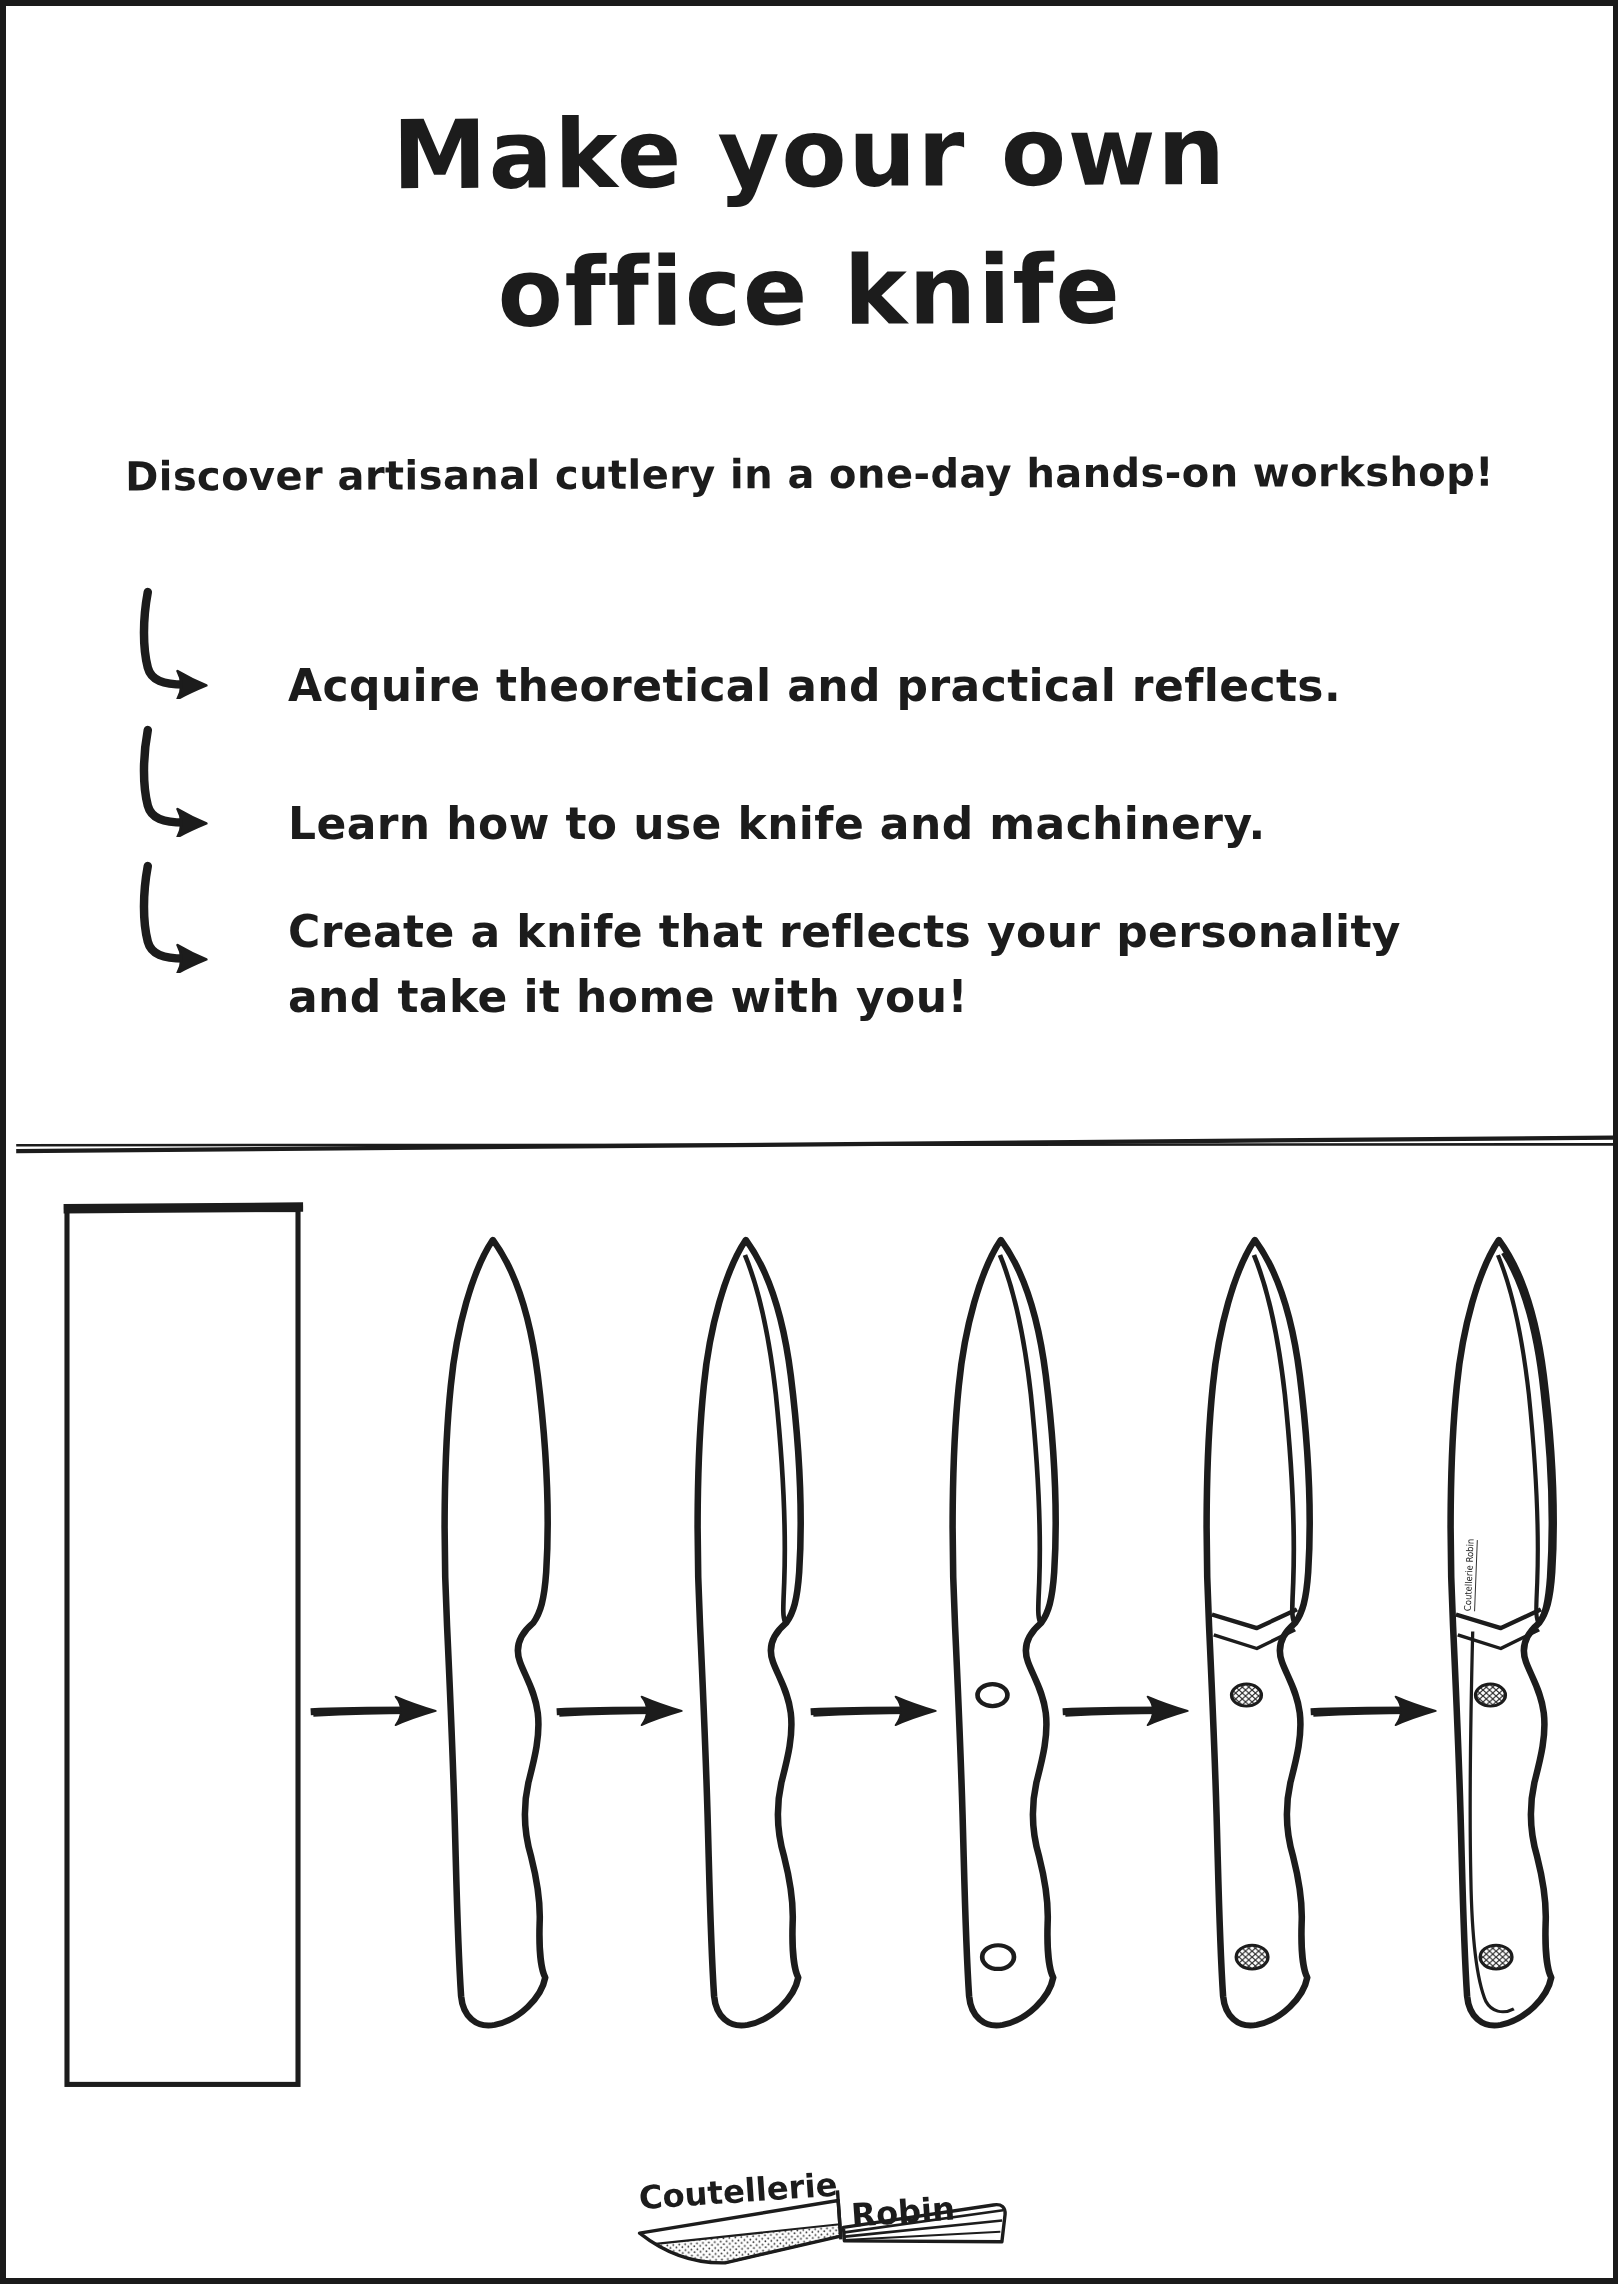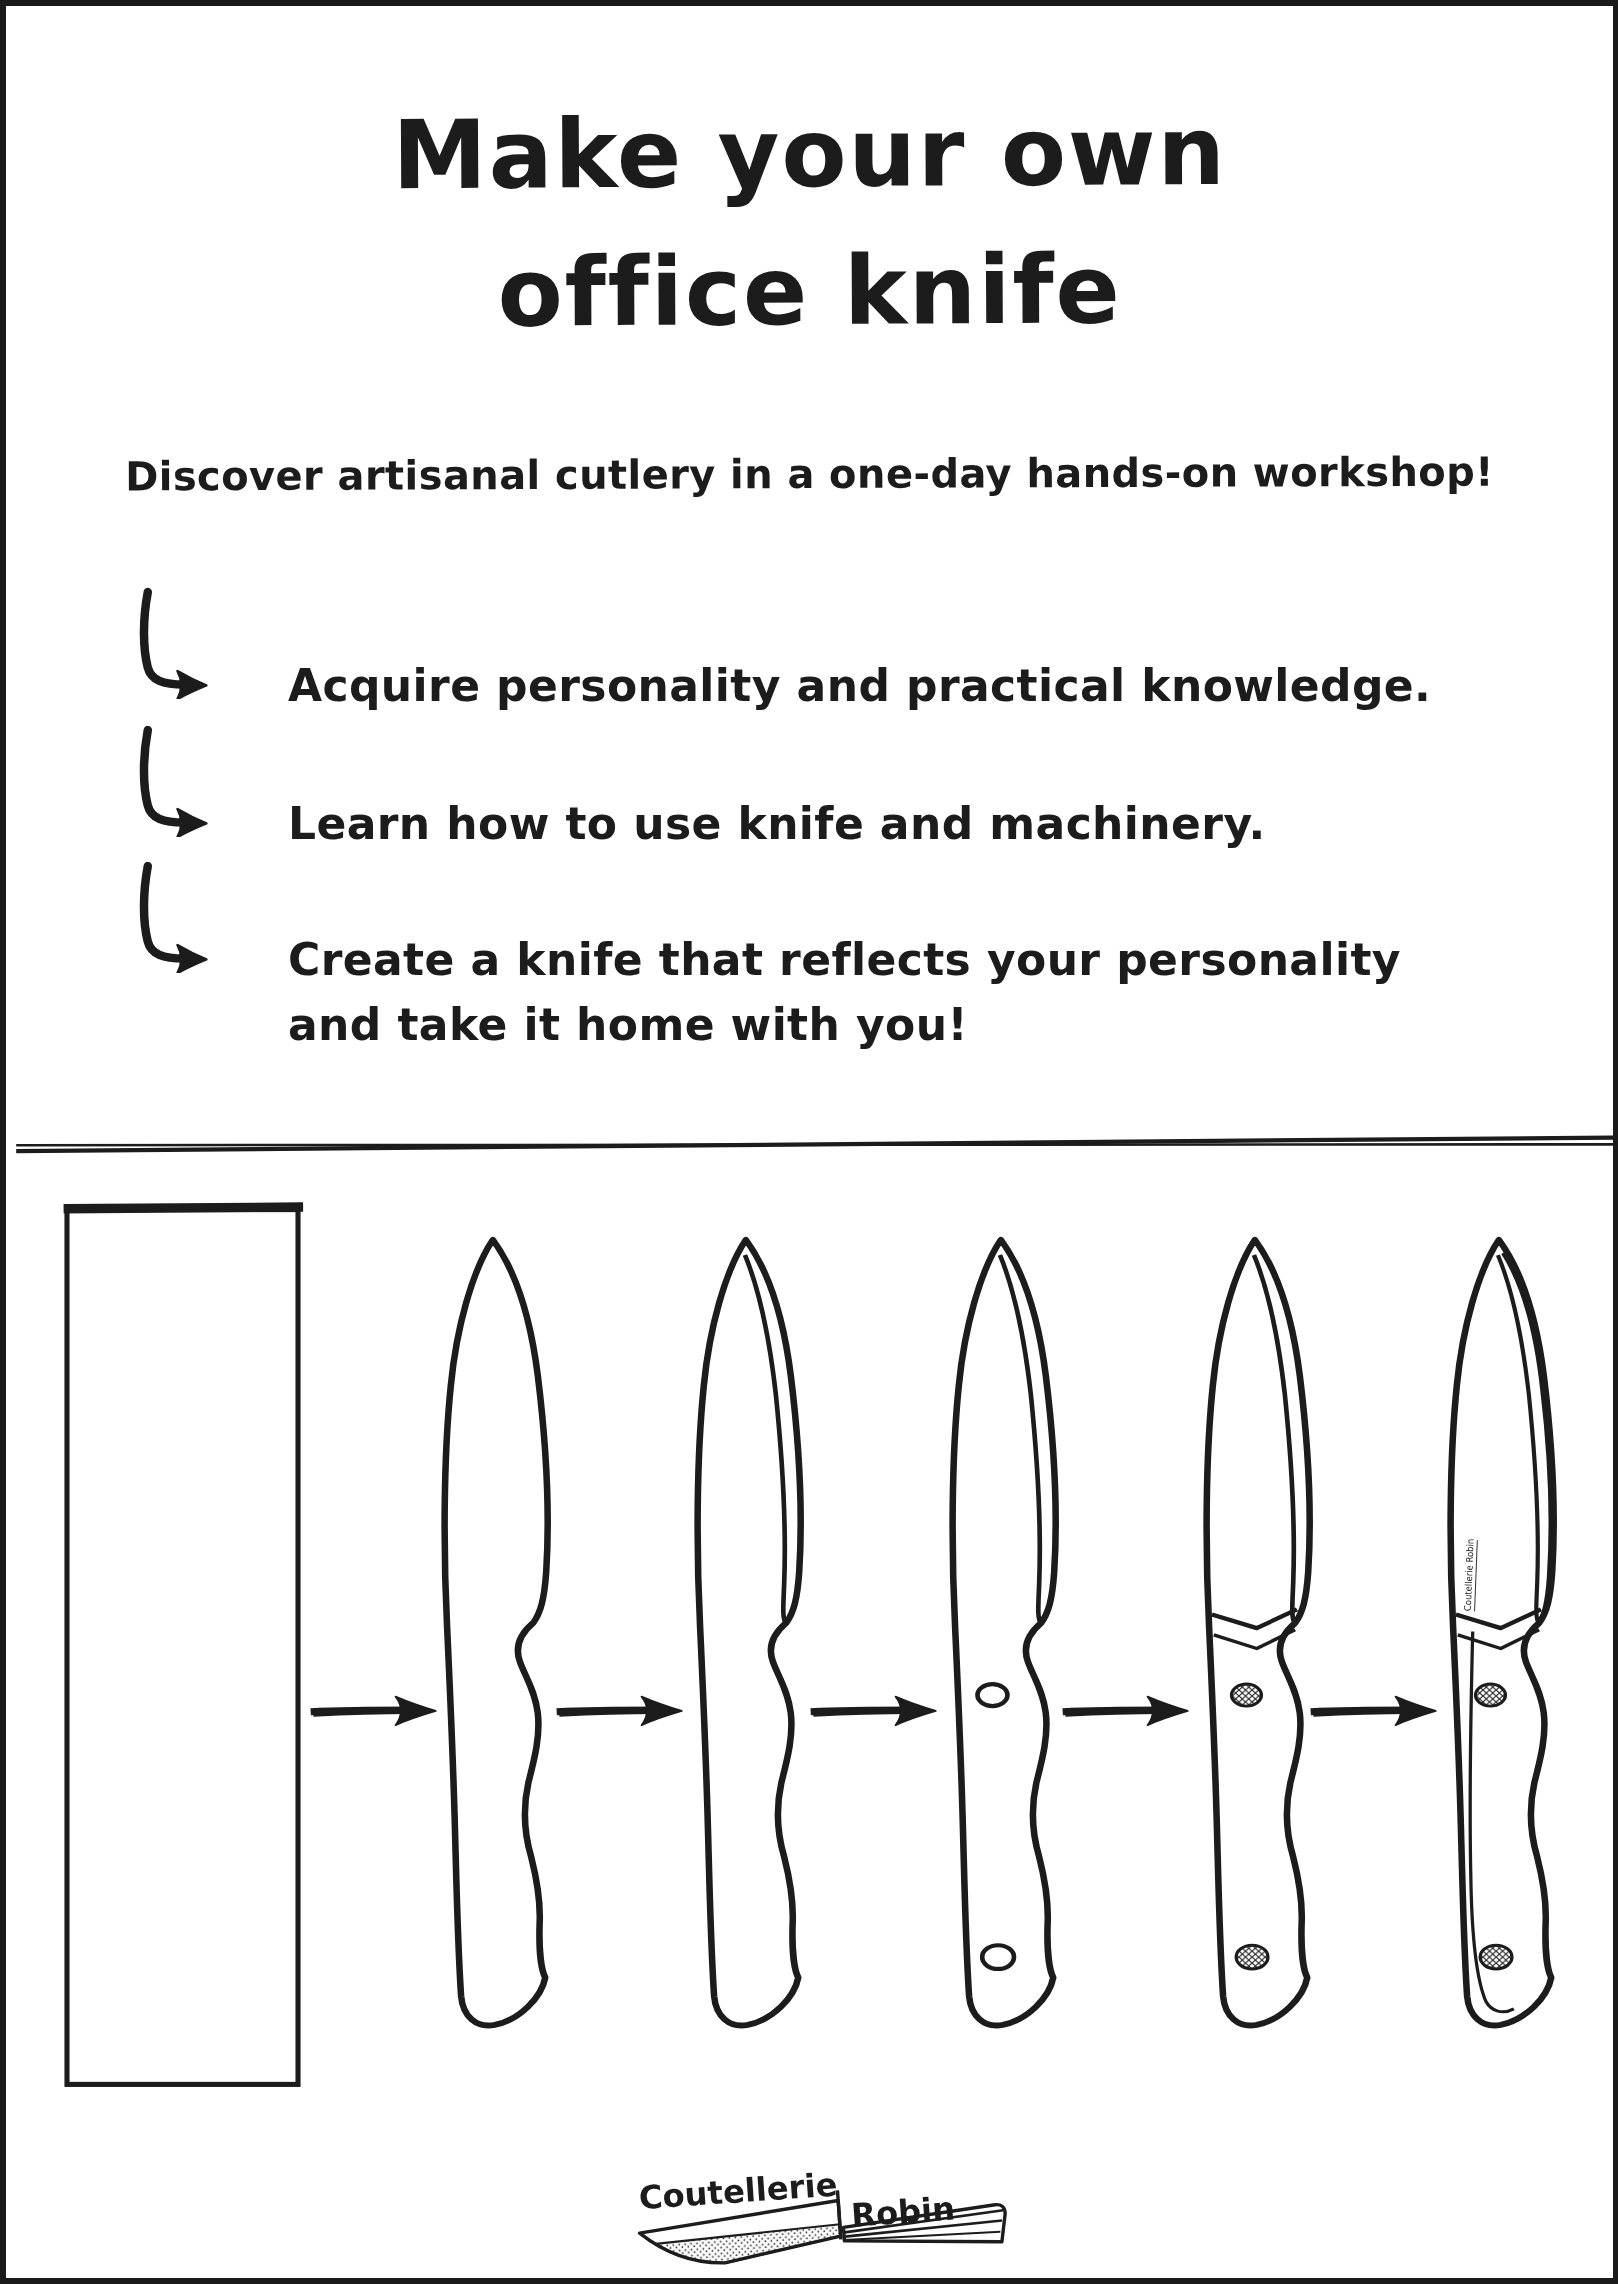--- a/index.html
+++ b/index.html
@@ -62,33 +62,33 @@
     <div class="title-line">Make your own</div>
     <div class="title-line">office knife</div>
   </header>
 
   <div class="subtitle">Discover artisanal cutlery in a one-day hands-on workshop!</div>
 
   <svg class="bullet-icon" style="top:581px" viewBox="0 0 100 132">
     <path class="ink-line" d="M 15 6 C 9 38 9 72 15 95 C 19 110 33 115 58 115" stroke-width="10" stroke-linecap="round"></path>
     <path d="M 50 99 C 62 106 72 111 84 116 C 72 121 61 126 50 132 C 56 121 56 110 50 99 Z" fill="#1c1c1c" stroke="#1c1c1c" stroke-width="3" stroke-linejoin="round"></path>
   </svg>
-  <div class="bullet-text" style="top:647px">Acquire personality and practical knowledge.</div>
+  <div class="bullet-text" style="top:647px">Acquire theoretical and practical reflects.</div>
 
   <svg class="bullet-icon" style="top:719px" viewBox="0 0 100 132">
     <path class="ink-line" d="M 15 6 C 9 38 9 72 15 95 C 19 110 33 115 58 115" stroke-width="10" stroke-linecap="round"></path>
     <path d="M 50 99 C 62 106 72 111 84 116 C 72 121 61 126 50 132 C 56 121 56 110 50 99 Z" fill="#1c1c1c" stroke="#1c1c1c" stroke-width="3" stroke-linejoin="round"></path>
   </svg>
   <div class="bullet-text" style="top:785px">Learn how to use knife and machinery.</div>
 
   <svg class="bullet-icon" style="top:855px" viewBox="0 0 100 132">
     <path class="ink-line" d="M 15 6 C 9 38 9 72 15 95 C 19 110 33 115 58 115" stroke-width="10" stroke-linecap="round"></path>
     <path d="M 50 99 C 62 106 72 111 84 116 C 72 121 61 126 50 132 C 56 121 56 110 50 99 Z" fill="#1c1c1c" stroke="#1c1c1c" stroke-width="3" stroke-linejoin="round"></path>
   </svg>
-  <div class="bullet-text" style="top:921px">Create a knife that reflects your personality and take it home with you!</div>
+  <div class="bullet-text" style="top:893px">Create a knife that reflects your personality and take it home with you!</div>
 
   <svg class="divider" viewBox="0 0 1905 34">
     <path class="ink-line" d="M 12 26 L 1893 10" stroke-width="5"></path>
     <path class="ink-line" d="M 12 19 L 1893 18" stroke-width="3"></path>
   </svg>
 
   <svg class="bar-svg" viewBox="0 0 300 1062">
     <rect x="14" y="16" width="272" height="1030" fill="#ffffff" stroke="#1c1c1c" stroke-width="6"></rect>
     <path class="ink-line" d="M 10 15 L 292 13" stroke-width="11"></path>
   </svg>

